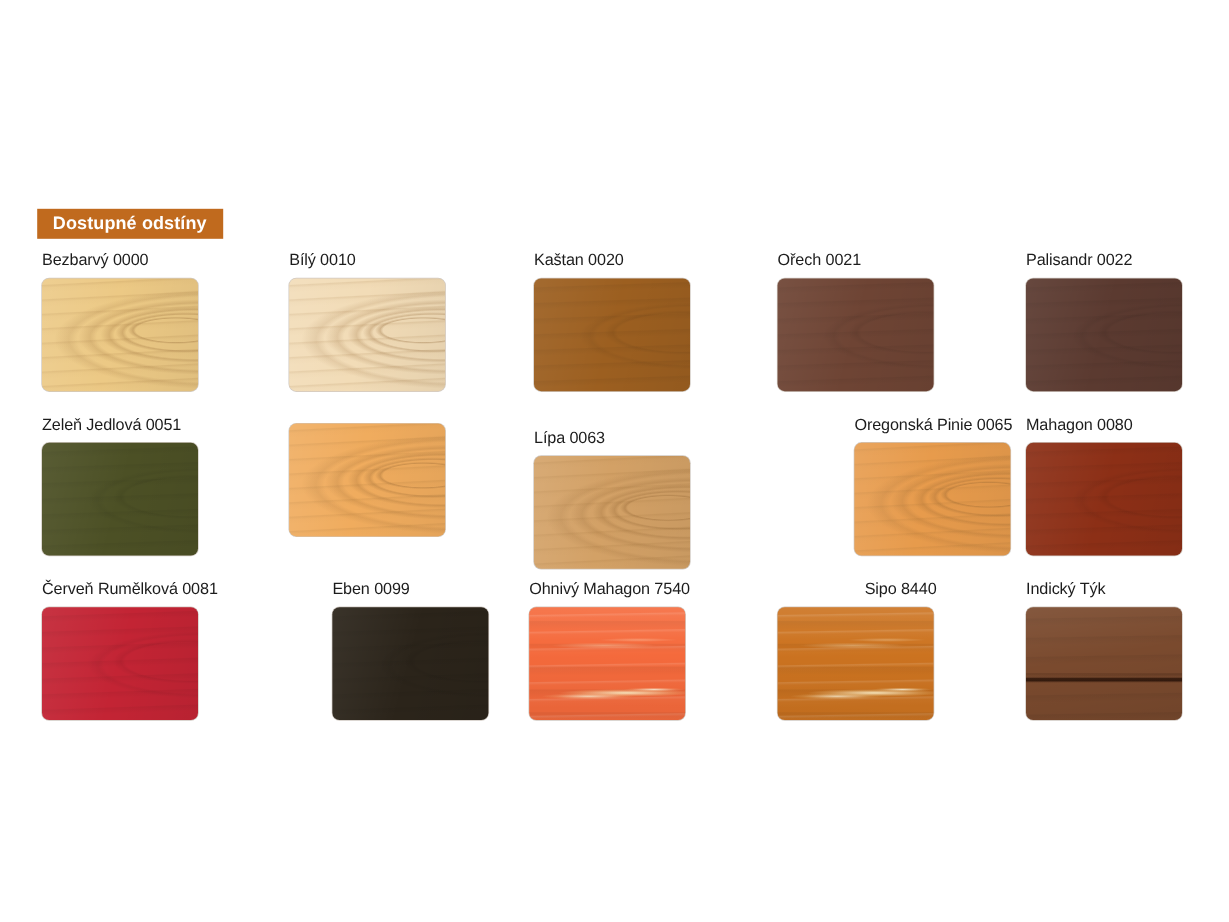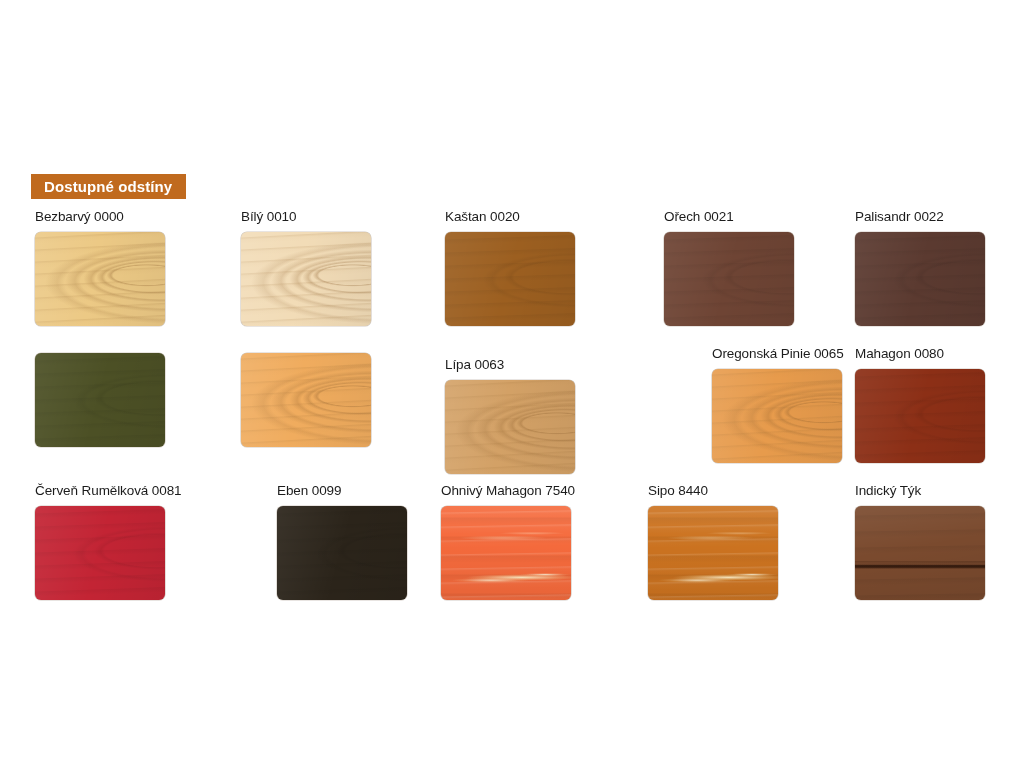--- a/index.html
+++ b/index.html
@@ -207,21 +207,21 @@
           <div class="cell-label">Kaštan 0020</div>
           <div class="swatch g-flat" style="background: rgb(156, 95, 32);">
             <div class="grain"></div>
             <div class="grain2"></div>
             <div class="line"></div>
             <div class="streak"></div>
             <div class="sparkle"></div>
             <div class="sheen"></div>
           </div>
         </div>
-        <div class="cell" style="left: 613px; margin-left: 16px;">
+        <div class="cell" style="left: 613px;">
           <div class="cell-label">Ořech 0021</div>
           <div class="swatch g-flat" style="background: rgb(110, 68, 52);">
             <div class="grain"></div>
             <div class="grain2"></div>
             <div class="line"></div>
             <div class="streak"></div>
             <div class="sparkle"></div>
             <div class="sheen"></div>
           </div>
         </div>
@@ -232,20 +232,21 @@
             <div class="grain2"></div>
             <div class="line"></div>
             <div class="streak"></div>
             <div class="sparkle"></div>
             <div class="sheen"></div>
           </div>
         </div>
       </div>
       <div class="grid-row">
         <div class="cell" style="left: 0px;">
+          <div class="cell-label">Zeleň Jedlová 0051</div>
           <div class="swatch g-flat" style="background: rgb(76, 80, 37);">
             <div class="grain"></div>
             <div class="grain2"></div>
             <div class="line"></div>
             <div class="streak"></div>
             <div class="sparkle"></div>
             <div class="sheen"></div>
           </div>
         </div>
         <div class="cell" style="left: 206px;">
@@ -319,21 +320,21 @@
           <div class="cell-label">Ohnivý Mahagon 7540</div>
           <div class="swatch g-gloss" style="background: rgb(245, 106, 60);">
             <div class="grain"></div>
             <div class="grain2"></div>
             <div class="line"></div>
             <div class="streak"></div>
             <div class="sparkle"></div>
             <div class="sheen"></div>
           </div>
         </div>
-        <div class="cell" style="left: 613px;">
+        <div class="cell" style="left: 613px; text-align: center;">
           <div class="cell-label">Sipo 8440</div>
           <div class="swatch g-gloss" style="background: rgb(204, 115, 32);">
             <div class="grain"></div>
             <div class="grain2"></div>
             <div class="line"></div>
             <div class="streak"></div>
             <div class="sparkle"></div>
             <div class="sheen"></div>
           </div>
         </div>

